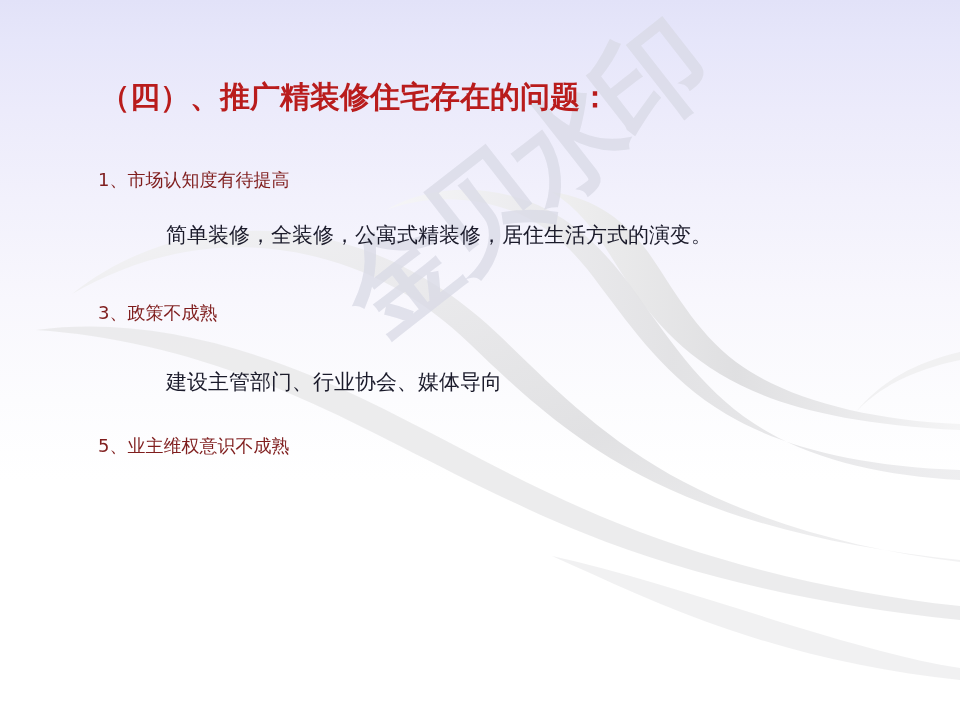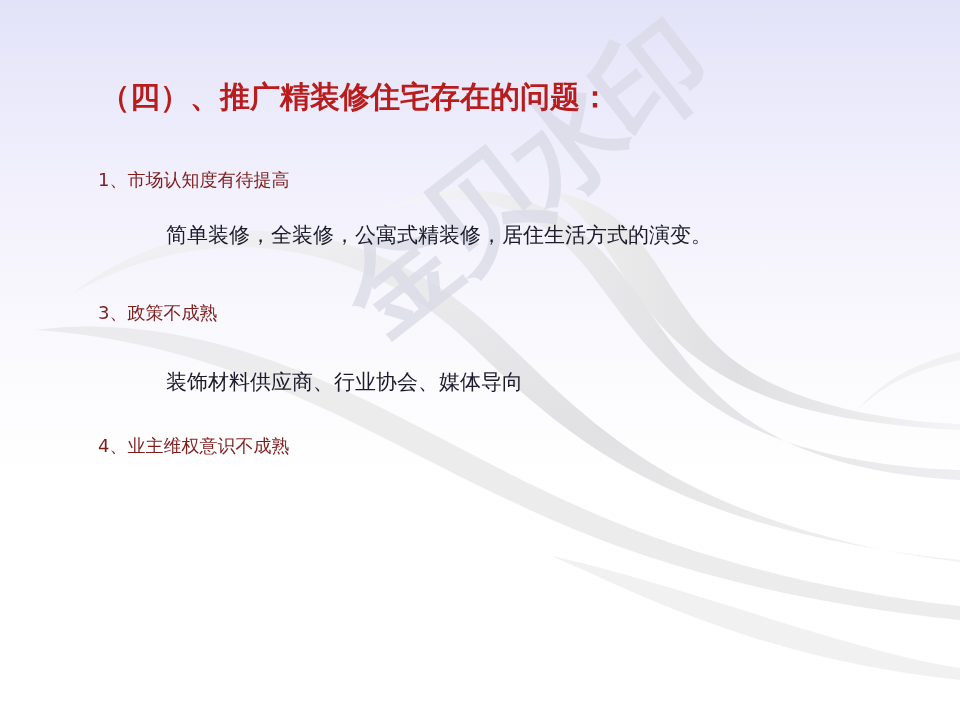--- a/index.html
+++ b/index.html
@@ -190,20 +190,20 @@
       <div class="spacer-12"></div>
 
       <div class="spacer-4"></div>
       <div class="spacer-10"></div>
 
       <div class="heading-line">3、政策不成熟</div>
       <div class="spacer-4"></div>
       <div class="spacer-10"></div>
 
       <div class="spacer-4"></div>
-      <div class="sub-line">装饰材料供应商、行业协会、媒体导向</div>
+      <div class="sub-line">建设主管部门、行业协会、媒体导向</div>
       <div class="spacer-12"></div>
 
-      <div class="heading-line">4、业主维权意识不成熟</div>
+      <div class="heading-line">5、业主维权意识不成熟</div>
 
     </div>
   </div>
 </div>
 
 </body></html>

